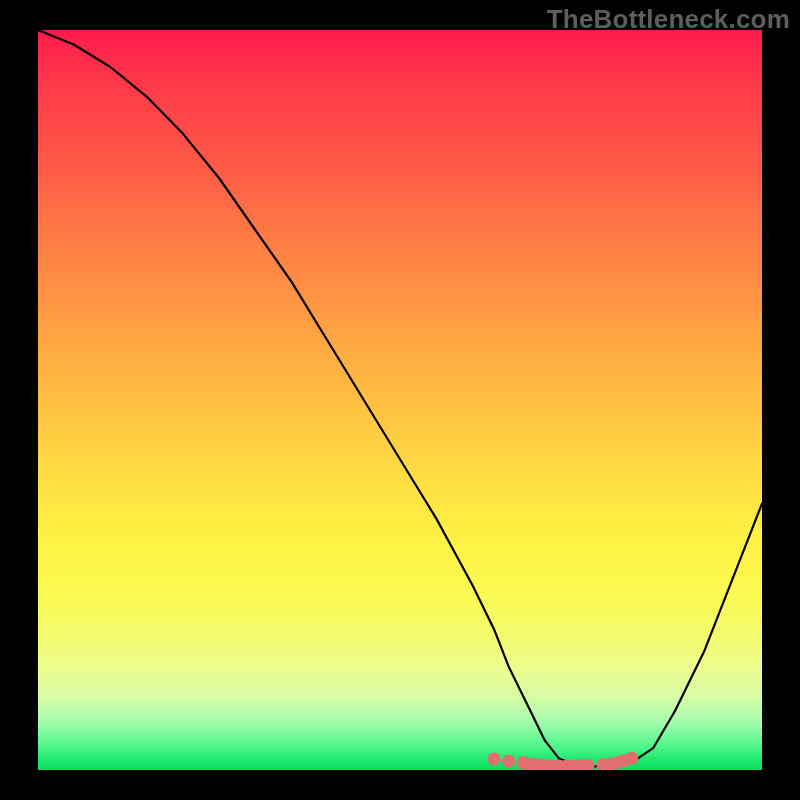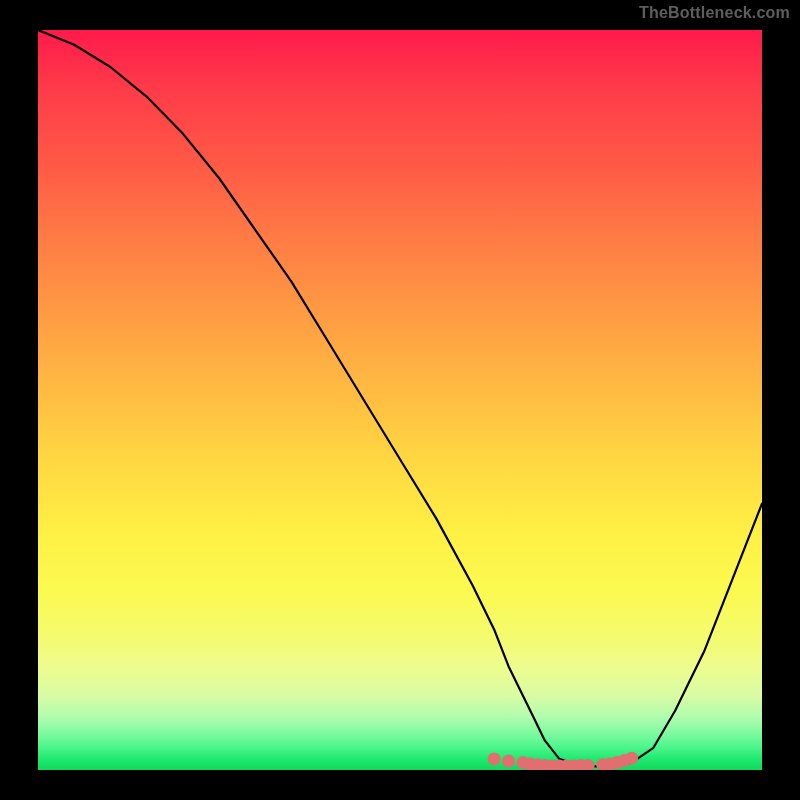--- a/index.html
+++ b/index.html
@@ -15,21 +15,21 @@
     position: relative;
     width: 800px;
     height: 800px;
     background: #000;
   }
   .watermark {
     position: absolute;
     top: 4px;
     right: 10px;
     color: #5e5e5e;
-    font-size: 16px;
+    font-size: 26px;
     font-weight: 600;
     letter-spacing: 0.2px;
     z-index: 10;
   }
   .plot-area {
     position: absolute;
     left: 38px;
     top: 30px;
     width: 724px;
     height: 740px;

